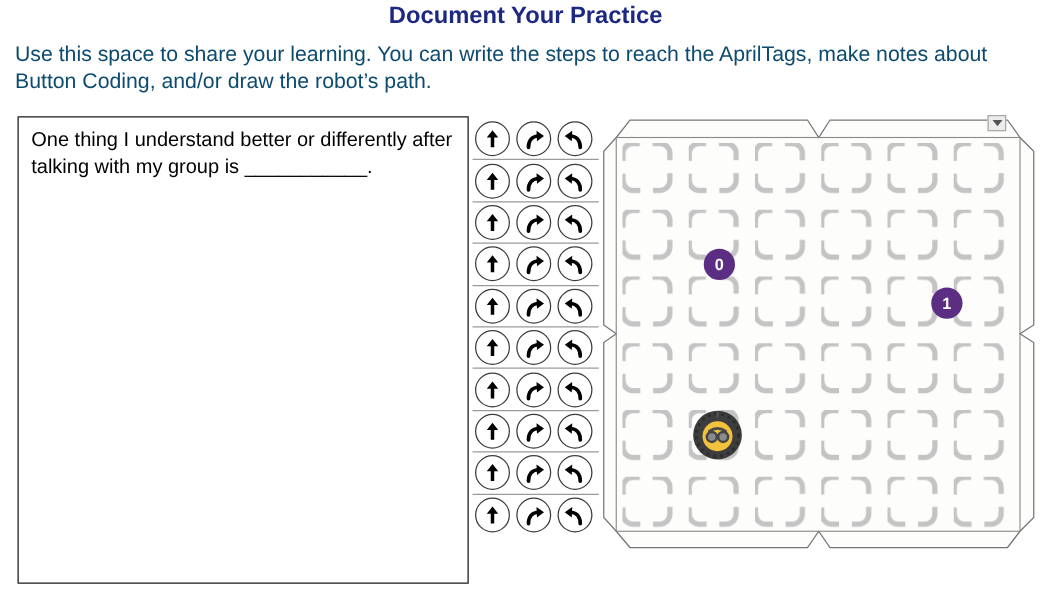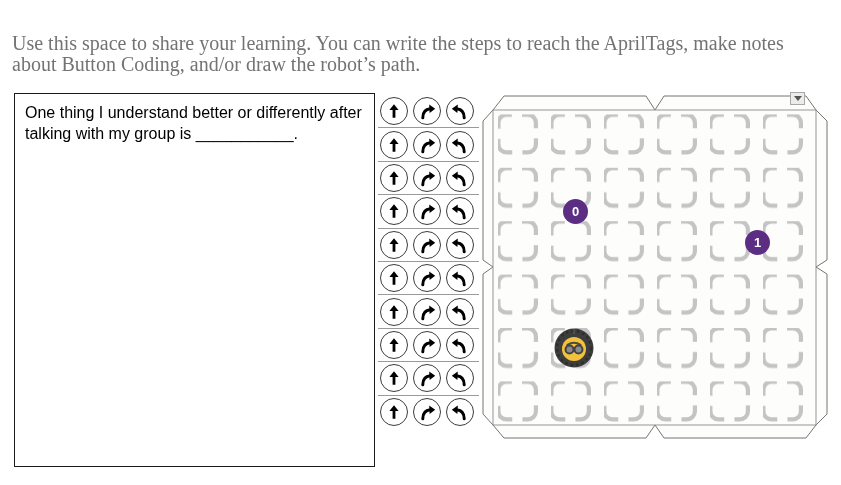--- a/index.html
+++ b/index.html
@@ -6,21 +6,21 @@
   .page{
     position:relative;width:841px;height:485px;background:#fff;
     font-family:"Liberation Sans","DejaVu Sans",sans-serif;overflow:hidden;
   }
   .title{
     position:absolute;top:2px;left:0;width:841px;text-align:center;
     font-size:19px;font-weight:bold;color:#1c2882;margin:0;
   }
   .instructions{
     position:absolute;top:33px;left:12px;width:780px;
-    font-size:20px;line-height:21px;color:#737373;margin:0;font-family:Liberation Serif, serif;
+    font-size:17px;line-height:21px;color:#0c4a6e;margin:0;
   }
   .notes-box{
     position:absolute;left:14px;top:93px;width:361px;height:374px;
     border:1.5px solid #1a1a1a;box-sizing:border-box;
     padding:8px 2px 8px 10px;background:#fff;
   }
   .notes-box p{
     margin:0;font-size:16px;line-height:21px;color:#000;
   }
   .button-panel{
@@ -54,20 +54,21 @@
   }
   .tag-0{left:563px;top:199px;}
   .tag-1{left:745px;top:230px;}
   .robot{position:absolute;left:554px;top:328px;width:40px;height:40px;cursor:grab;}
 </style>
 </head>
 <body>
 
 <div class="page">
 
+  <h1 class="title">Document Your Practice</h1>
 
   <p class="instructions">Use this space to share your learning. You can write the steps to reach the AprilTags, make notes about Button Coding, and/or draw the robot’s path.</p>
 
   <div class="notes-box">
     <p>One thing I understand better or differently after talking with my group is ___________.</p>
   </div>
 
   <div class="button-panel">
     <div class="btn-row">
       <button class="code-btn">

